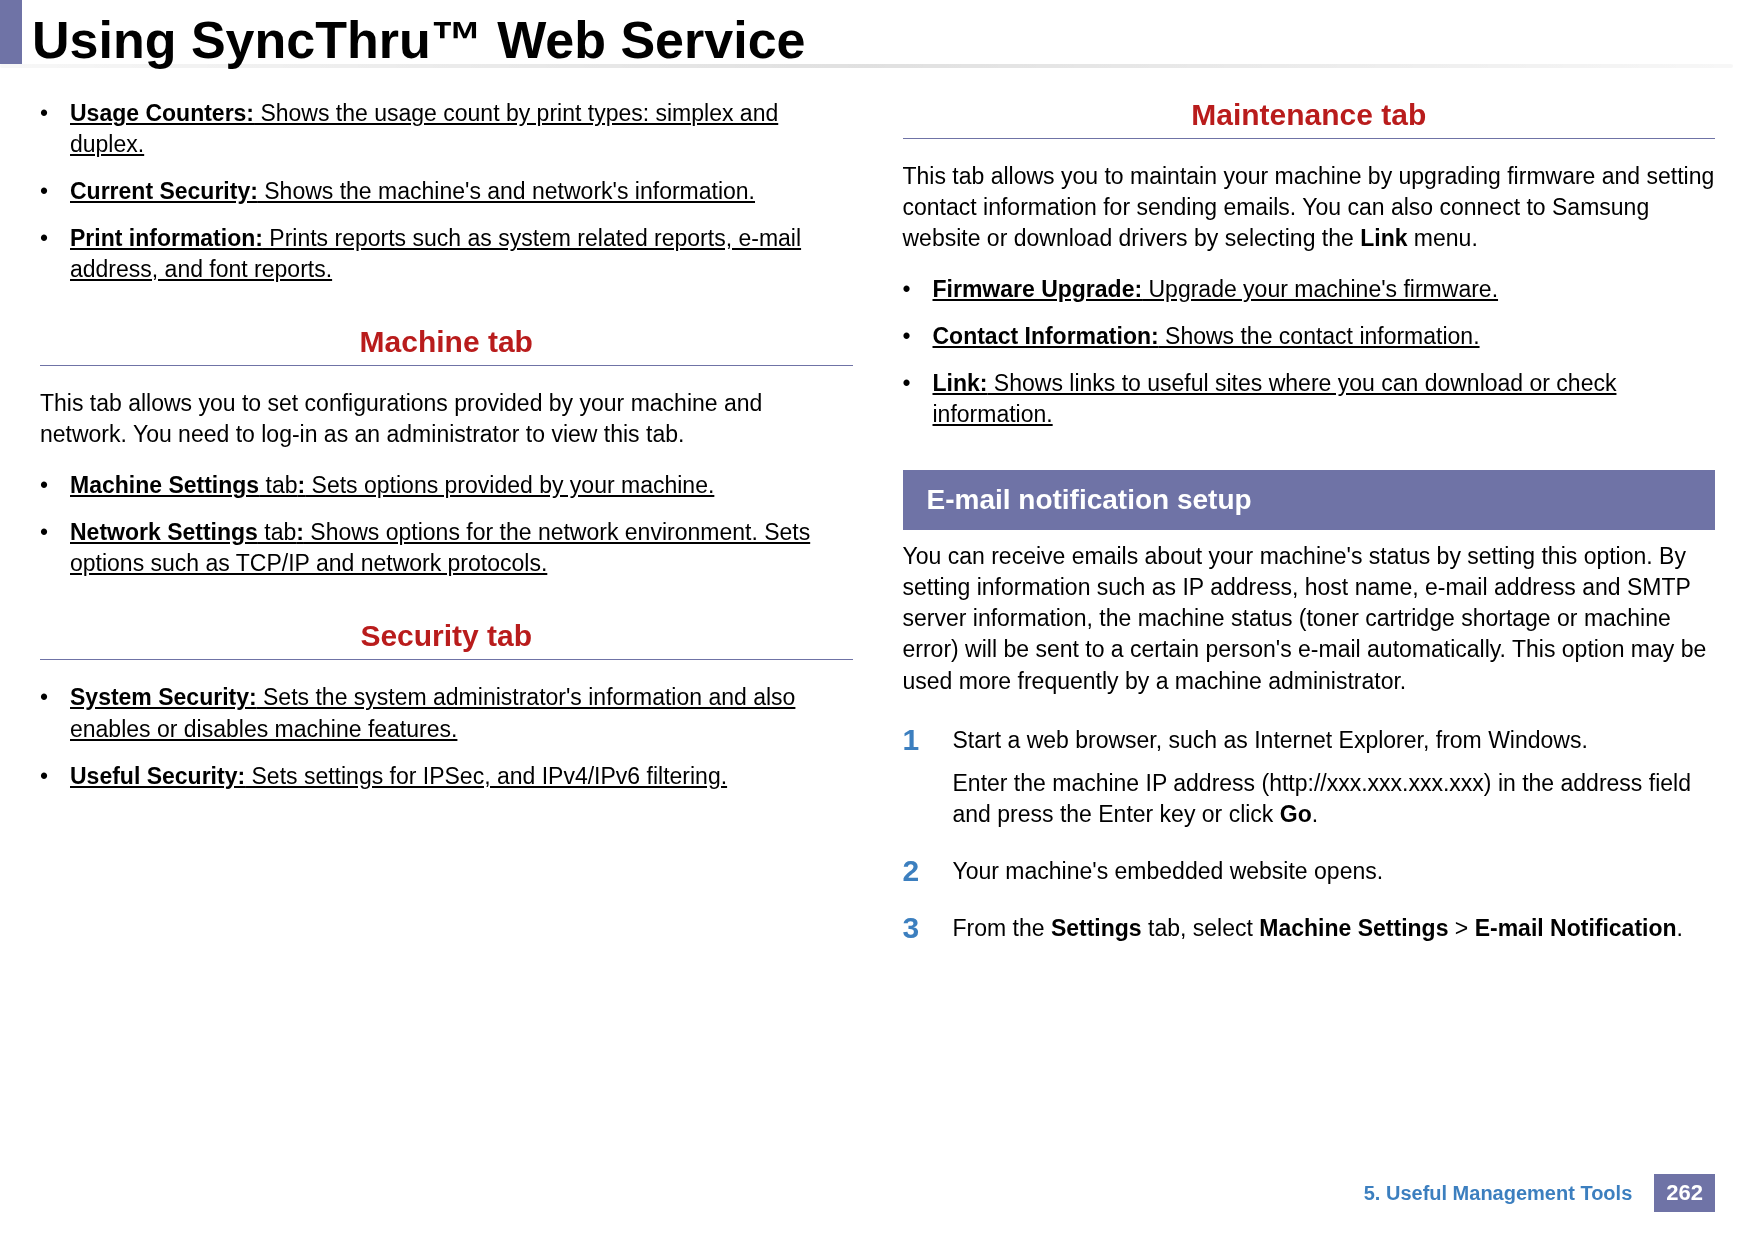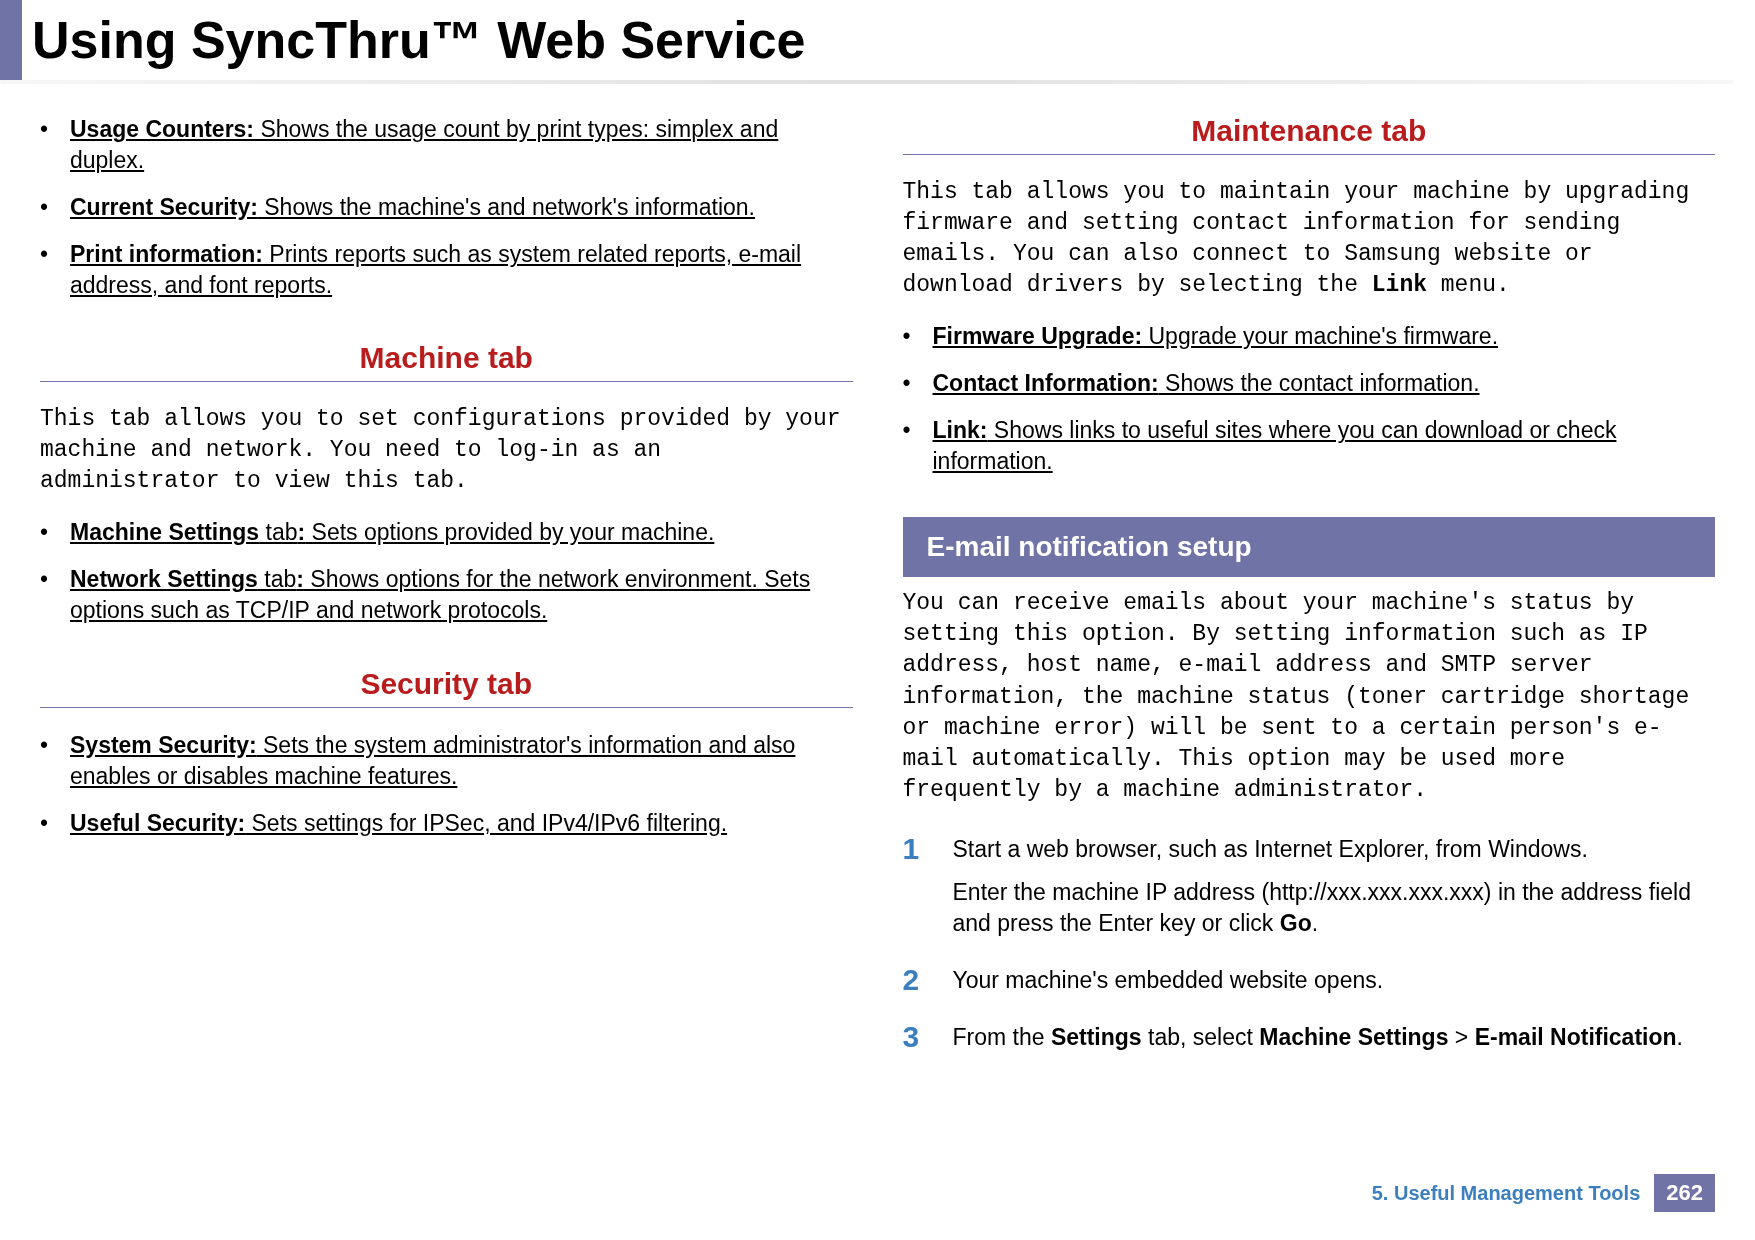--- a/index.html
+++ b/index.html
@@ -7,21 +7,21 @@
   font-family: "Segoe UI", Tahoma, Arial, sans-serif;
   background: #fff;
   width: 1755px;
   height: 1240px;
   position: relative;
   color: #000;
 }
 .header {
   display: flex;
   align-items: stretch;
-  height: 80px;
+  height: 64px;
 }
 .header-bar {
   width: 22px;
   background: #6f73a6;
 }
 .page-title {
   font-size: 52px;
   font-weight: 700;
   color: #000;
   padding-left: 10px;
@@ -105,35 +105,35 @@
   line-height: 1.0;
 }
 .step-text { flex: 1; }
 .step-text p + p { margin-top: 12px; }
 .footer {
   position: absolute;
   bottom: 28px;
   right: 40px;
   display: flex;
   align-items: center;
-  gap: 14px;
+  gap: 22px;
 }
 .footer-label {
   color: #3c7fbf;
   font-weight: 700;
   font-size: 20px;
 }
 .page-num {
   background: #6f73a6;
   color: #fff;
   font-weight: 700;
   font-size: 22px;
   padding: 6px 12px;
 }
-.para { margin-bottom: 20px; font-family: Liberation Mono, monospace; }
+.para { margin-bottom: 20px; }
 </style>
 </head>
 <body>
 
 <div class="header">
   <div class="header-bar"></div>
   <div class="page-title">Using SyncThru™ Web Service</div>
 </div>
 <div class="header-rule"></div>
 

